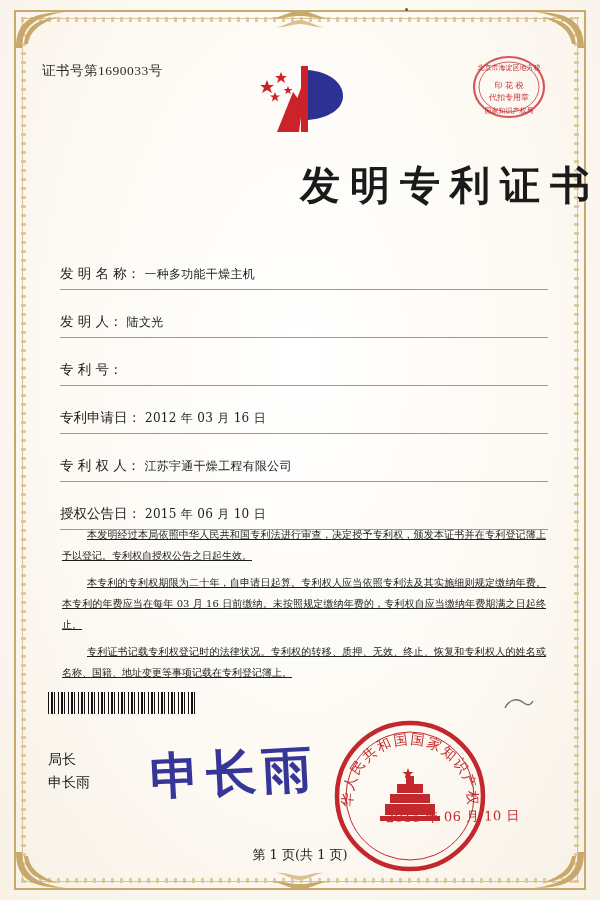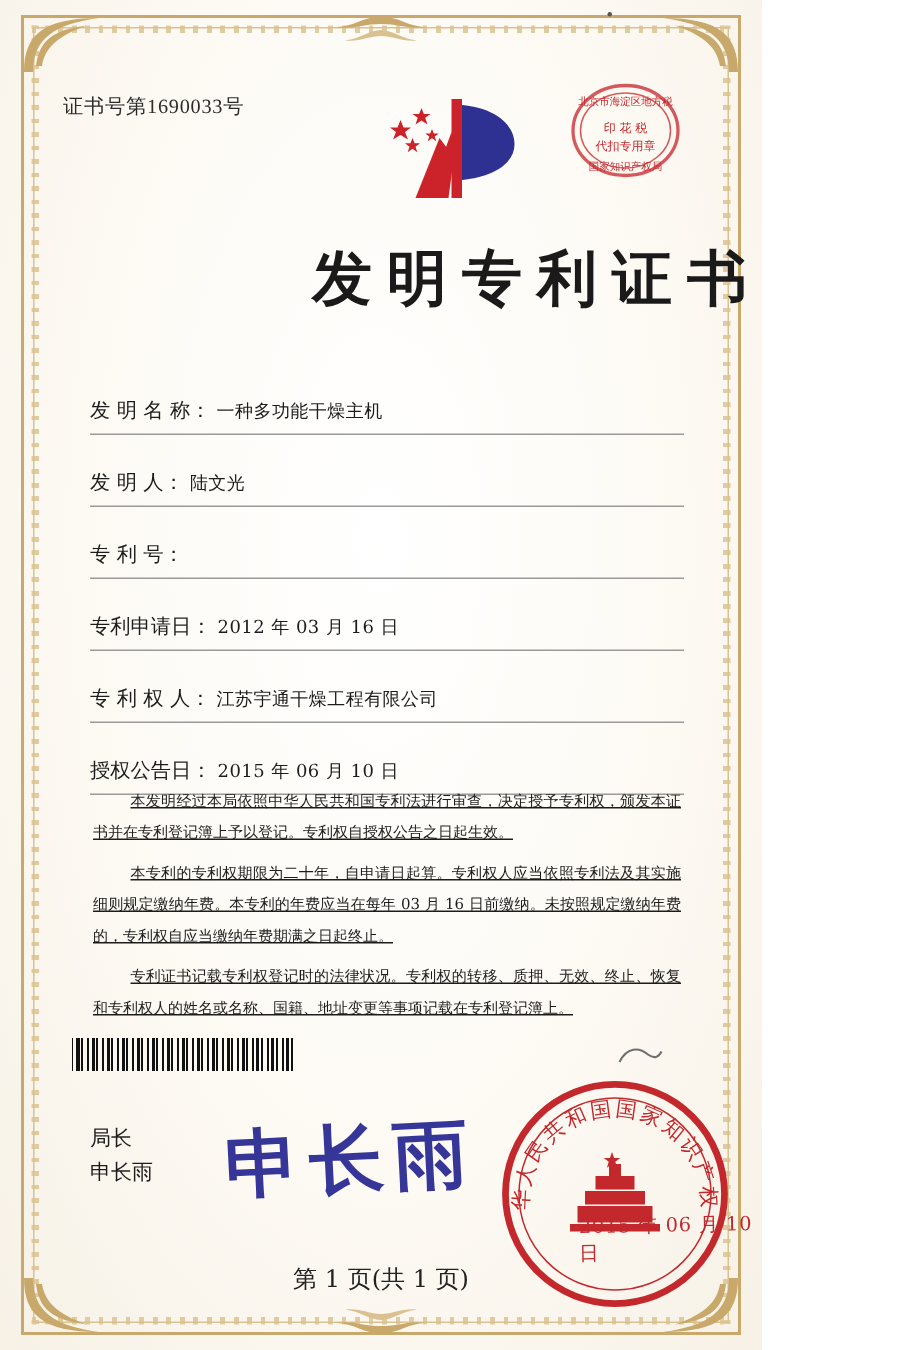--- a/index.html
+++ b/index.html
@@ -9,21 +9,21 @@
   }
   body {
     width: 600px;
     height: 900px;
     font-family: "Liberation Serif", serif;
     overflow: hidden;
   }
 
   .certificate {
     position: relative;
-    width: 508px;
+    width: 600px;
     height: 900px;
     background: #fdfbf6;
     background-image:
       radial-gradient(ellipse at 50% 40%, #ffffff 0%, #fdfaf4 55%, #f7f1e6 100%);
     overflow: hidden;
   }
 
   
   .border-outer {
     position: absolute;
@@ -172,21 +172,20 @@
   }
 
   
   .sig-label {
     position: absolute;
     left: 48px; top: 748px;
     font-size: 14px;
     line-height: 23px;
     color: #1c1c1c;
     font-family: "DejaVu Serif", serif;
-    margin-left: 12px;
   }
   .sig-hand {
     position: absolute;
     left: 150px; top: 740px;
     font-size: 50px;
     color: #1b1b8c;
     font-family: "DejaVu Serif", serif;
     letter-spacing: 6px;
     transform: rotate(-3deg);
     font-weight: bold;
@@ -206,21 +205,21 @@
     color: #c2282c;
     letter-spacing: .5px;
     font-family: "DejaVu Serif", serif;
     transform: rotate(-1deg);
   }
 
   .page-footer {
     position: absolute;
     left: 0; right: 0; bottom: 36px;
     text-align: center;
-    font-size: 16px;
+    font-size: 13px;
     color: #222;
     font-family: "DejaVu Serif", serif;
   }
 
   .tiny-dot {
     position: absolute;
     left: 405px; top: 8px;
     width: 3px; height: 3px;
     background: #555;
     border-radius: 50%;

